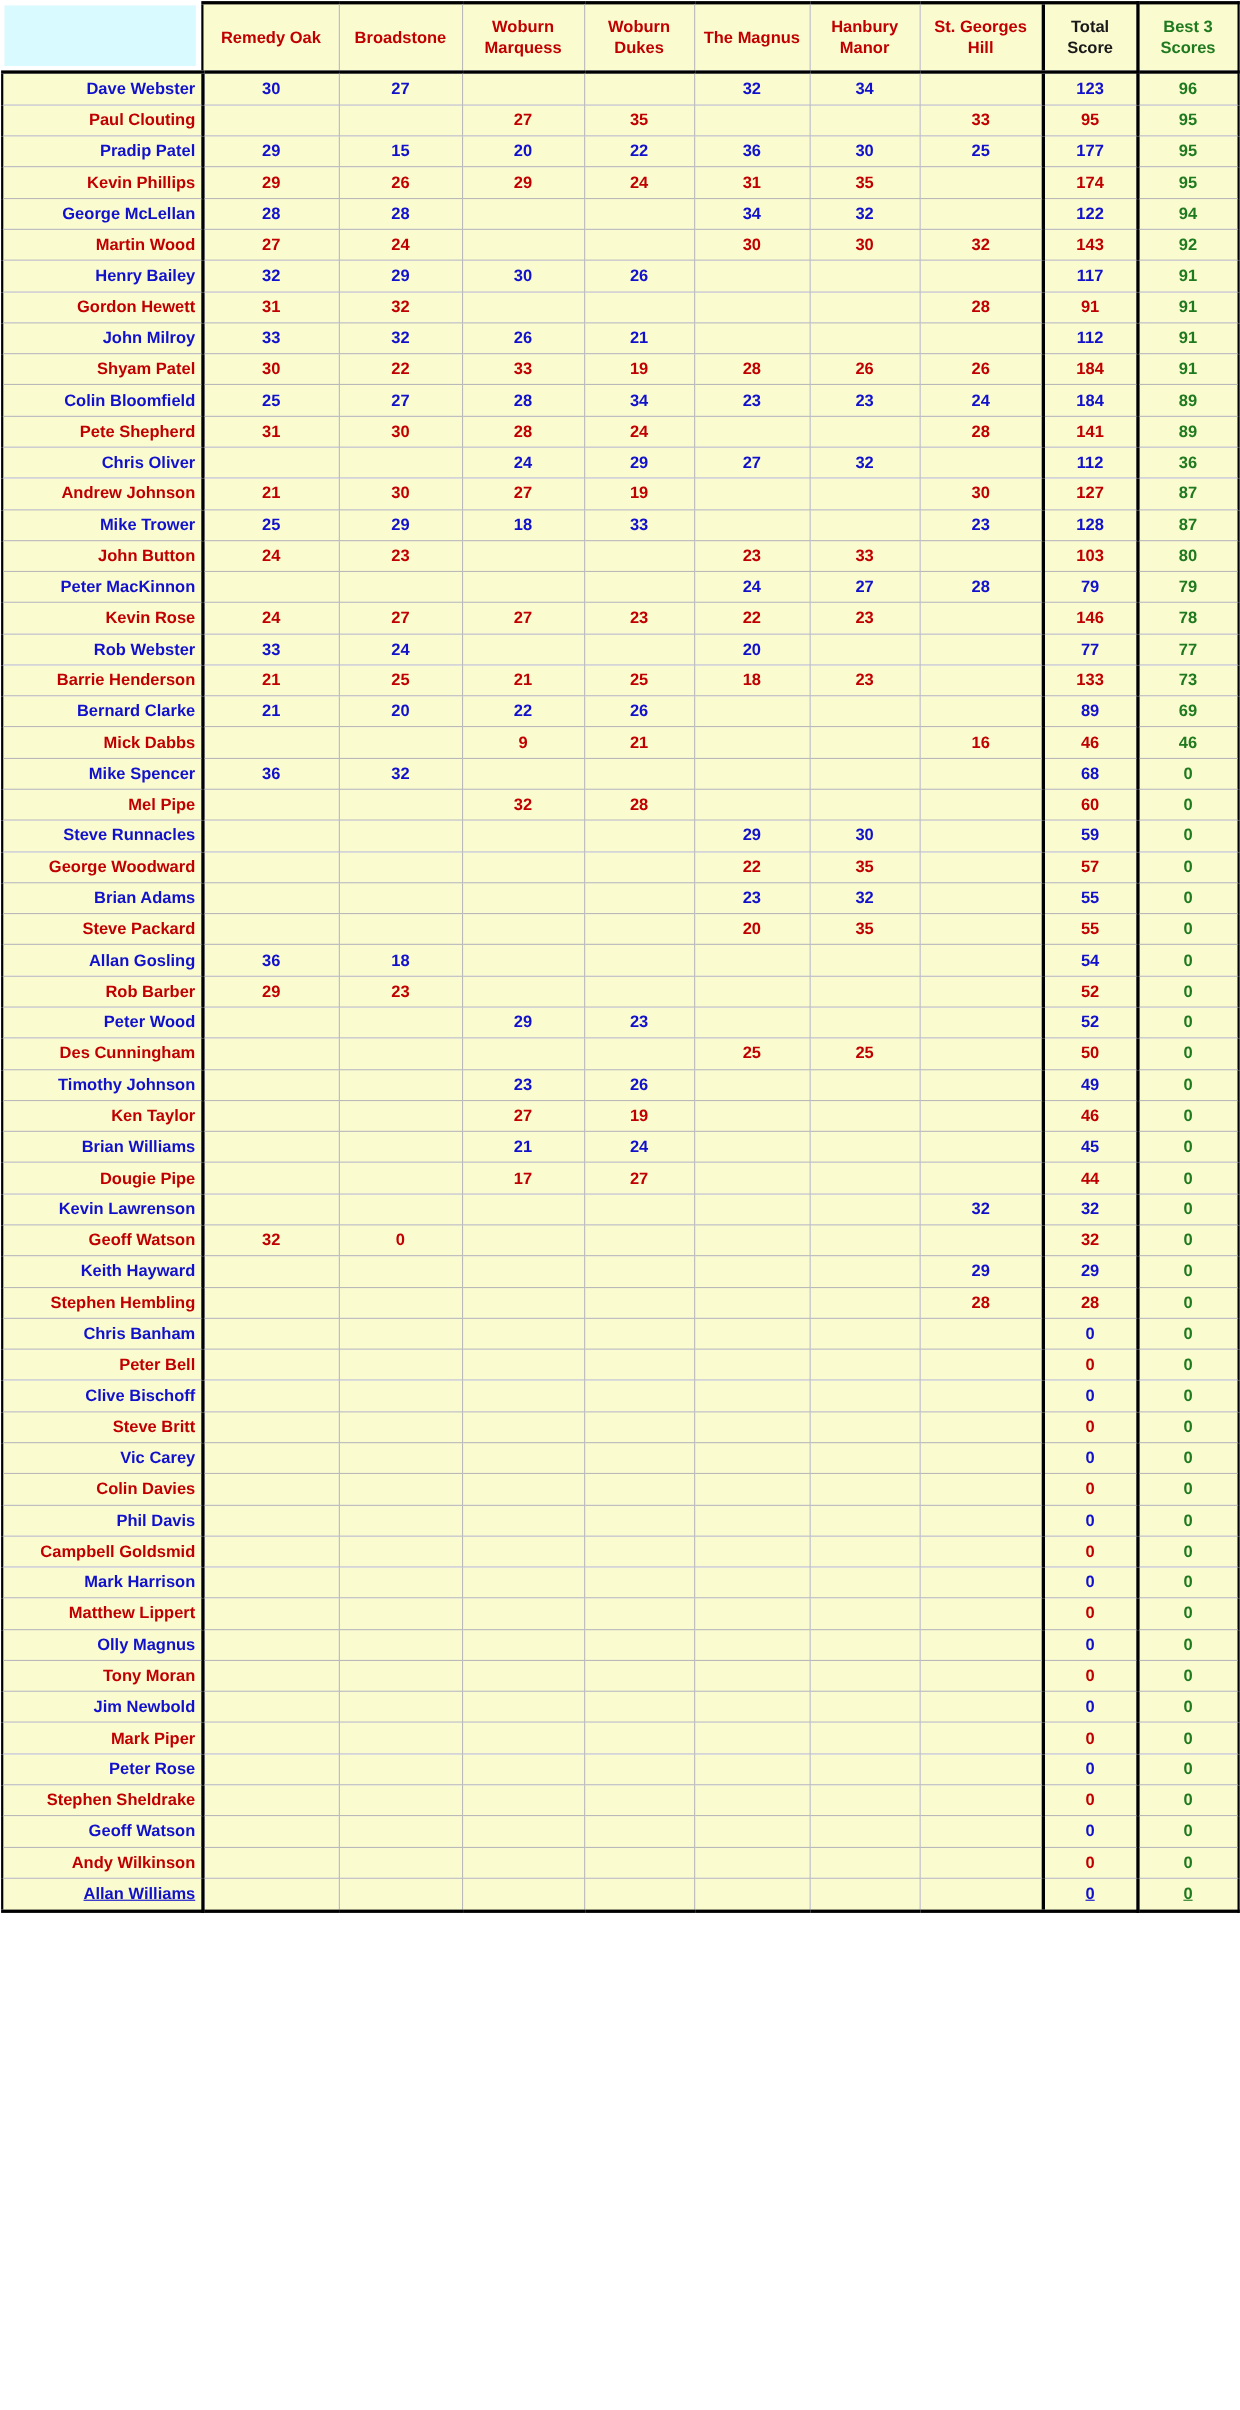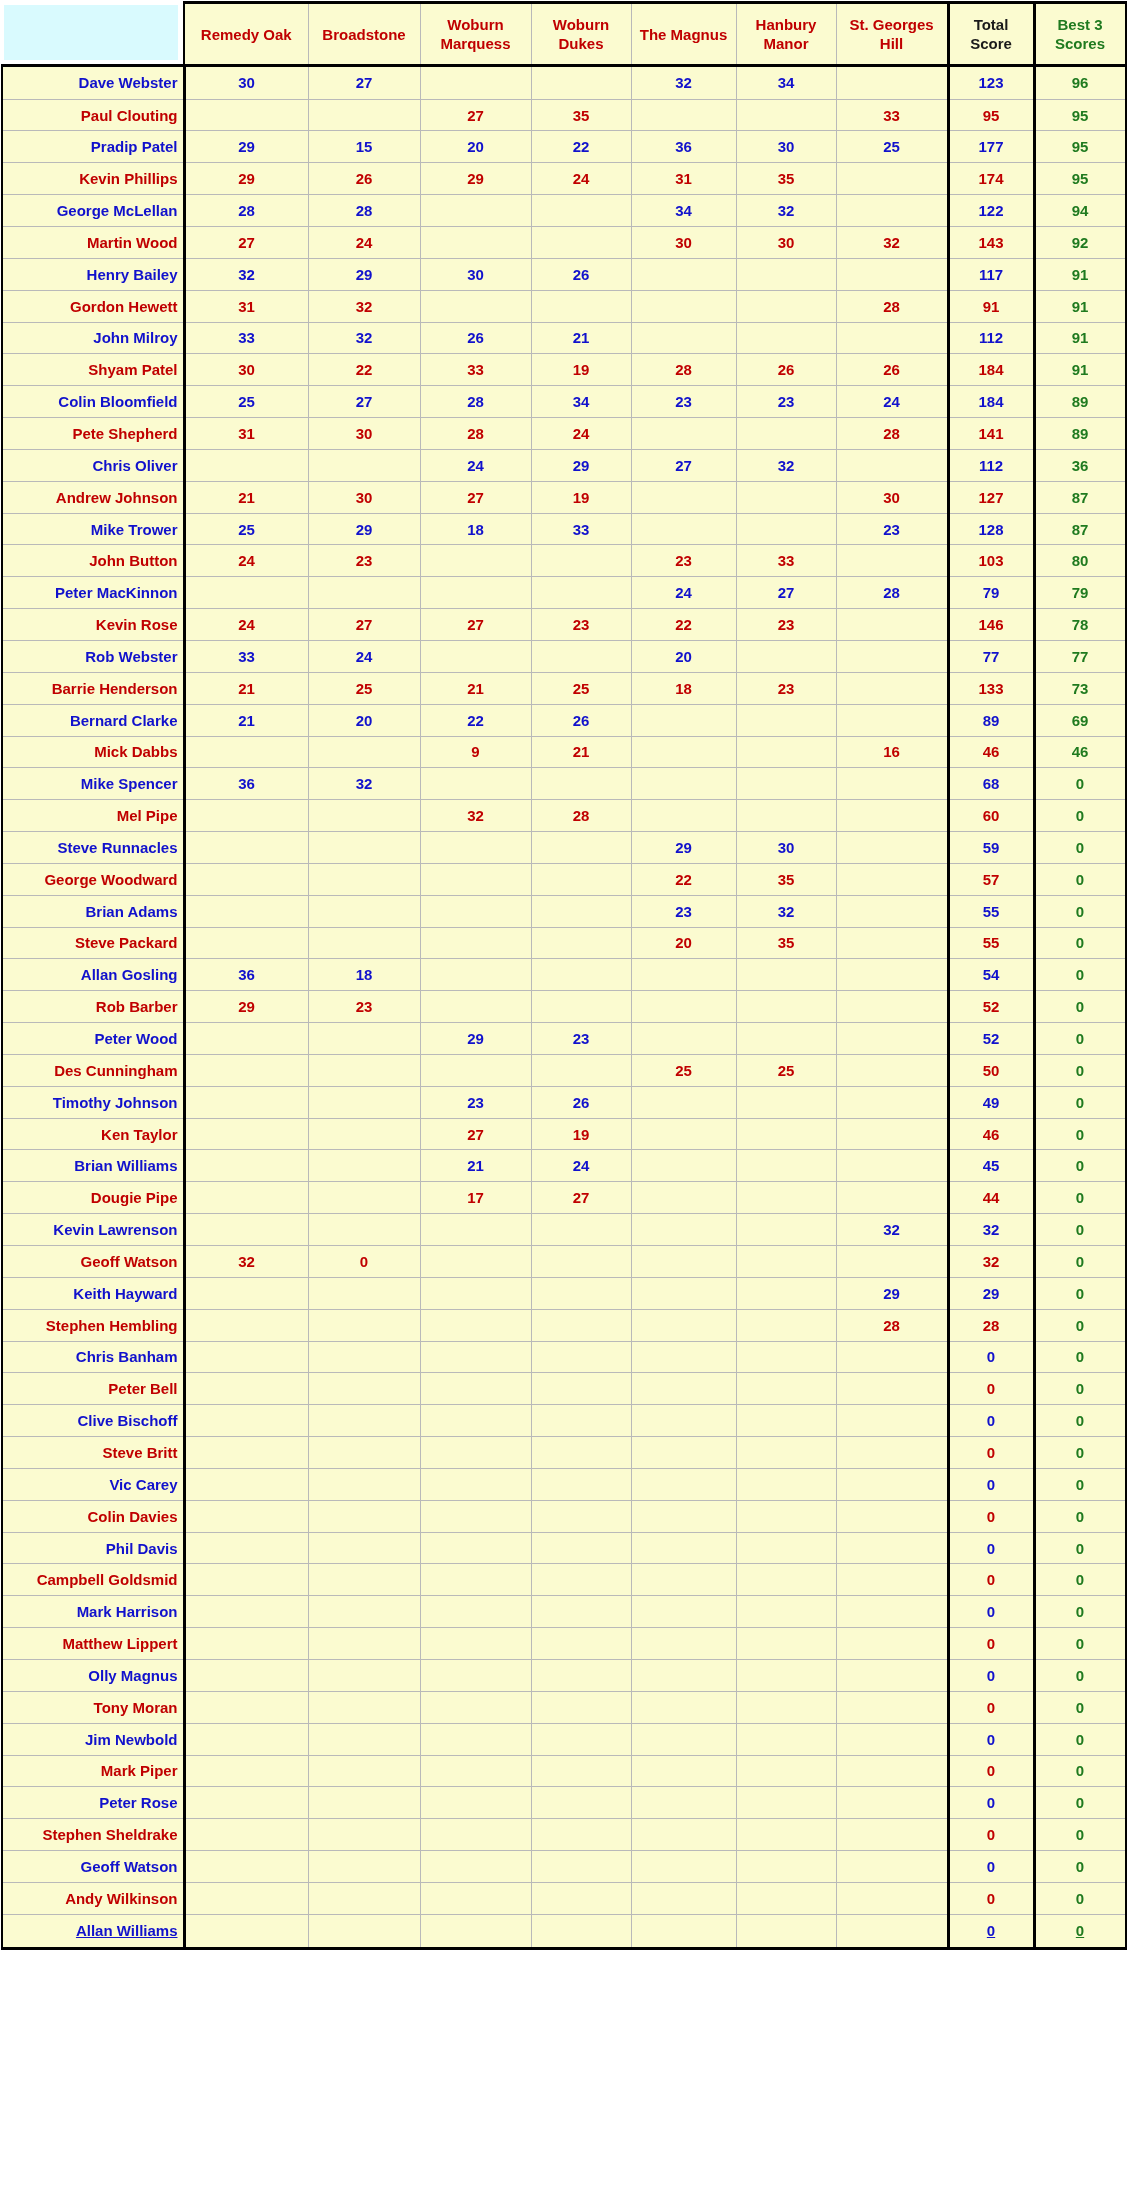--- a/index.html
+++ b/index.html
@@ -1,17 +1,17 @@
 <!DOCTYPE html>
 <html style="--page-bg: #FFFFFF; --cell-bg: #FBFBD0; --corner-bg: #D9FAFE; --grid-line: #B9B9B9; --border-black: #000000; --row-blue: #1111CC; --row-red: #C00000; --header-red: #C00000; --total-black: #1A1A1A; --best3-green: #1F7A1F;"><head>
 <meta charset="utf-8">
 <style>
   html,body{margin:0;padding:0;background:var(--page-bg,#fff);}
   body{width:1127px;height:2191px;font-family:"Liberation Sans",sans-serif;}
-  table{border-collapse:collapse;table-layout:fixed;width:1125px;height:1949px;margin:1px 0 0 1px;}
+  table{border-collapse:collapse;table-layout:fixed;width:1125px;height:1738px;margin:1px 0 0 1px;}
   th,td{border:1px solid var(--grid-line,#B9B9B9);padding:0;font-weight:bold;font-size:15px;vertical-align:middle;overflow:hidden;white-space:normal;}
   thead th{height:60px;background:var(--cell-bg,#FBFBD0);border-top:3px solid var(--border-black,#000);border-bottom:3px solid var(--border-black,#000);line-height:19px;text-align:center;padding:0 2px;}
   th.corner{background:#fff;border:none;border-right:2px solid var(--border-black,#000);border-bottom:3px solid var(--border-black,#000);position:relative;}
   .corner-inner{position:absolute;left:2px;top:2px;right:5px;bottom:4px;background:var(--corner-bg,#D9FAFE);}
   th.col-course{color:var(--header-red,#C00000);}
   th.col-total{color:var(--total-black,#1A1A1A);border-left:3px solid var(--border-black,#000);border-right:3px solid var(--border-black,#000);margin-left:32px;}
   th.col-best3{color:var(--best3-green,#1F7A1F);border-right:3px solid var(--border-black,#000);margin-top:28px;}
   td{background:var(--cell-bg,#FBFBD0);text-align:center;}
   td.name{text-align:right;padding-right:5px;border-left:2px solid var(--border-black,#000);border-right:3px solid var(--border-black,#000);}
   td.total{border-left:3px solid var(--border-black,#000);border-right:3px solid var(--border-black,#000);}

